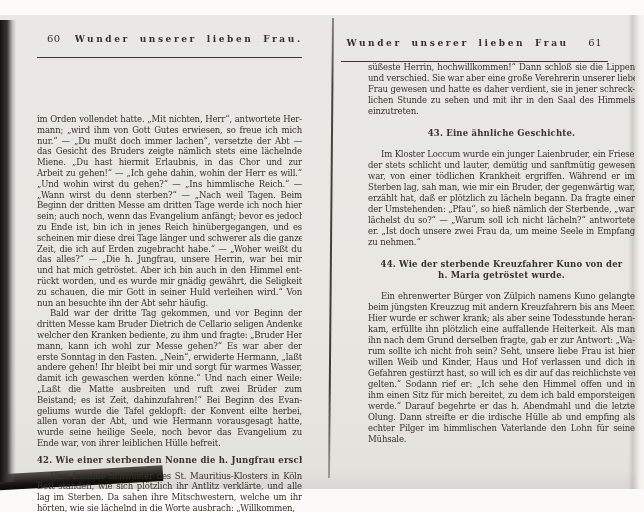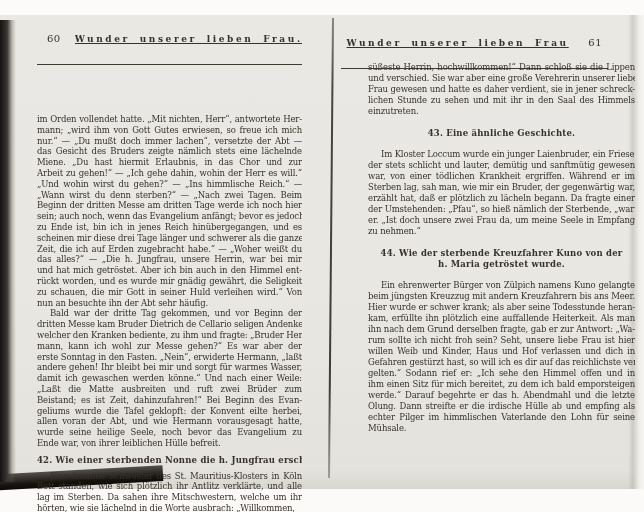--- a/index.html
+++ b/index.html
@@ -27,26 +27,26 @@
     background:linear-gradient(180deg,rgba(60,56,50,0.55),#4a453f 15%,#403b35 80%,rgba(60,56,50,0.4));
     transform:rotate(0.5deg);
   }
   .right-edge{
     position:absolute;left:628px;top:15px;width:16px;height:474px;
     background:linear-gradient(90deg,rgba(190,187,180,0) 0%,rgba(175,172,165,0.45) 30%,#efeeea 70%,#f7f6f3 100%);
   }
   .page{position:absolute;}
   .page-header{
     position:absolute;display:flex;align-items:center;
-    border-bottom:1.4px solid #3e3a32;padding-bottom:20px;
+    border-bottom:1.4px solid #3e3a32;padding-bottom:13px;
   }
   .page-num{font-size:10px;letter-spacing:0.5px;}
   .running-title{
     flex:1;text-align:center;font-size:9px;font-weight:600;
-    letter-spacing:2.6px;word-spacing:4px;white-space:nowrap;overflow:hidden;text-decoration:underline;
+    letter-spacing:2.6px;word-spacing:4px;white-space:nowrap;overflow:hidden;
   }
   .page-body{position:absolute;font-size:8.5px;letter-spacing:-0.15px;}
   .line{
     line-height:10.8px;height:10.8px;
     text-align:justify;text-align-last:justify;
     white-space:nowrap;overflow:hidden;
   }
   .body-right .line{line-height:11.0px;height:11.0px;}
   .line.last{text-align-last:left;}
   .line.indent{padding-left:13px;}
@@ -77,21 +77,21 @@
     </div>
     <div class="page-body body-left" style="left:37px;top:66px;width:265px;margin-top:48px;">
         <div class="block paragraph">
           <div class="line">im Orden vollendet hatte. „Mit nichten, Herr“, antwortete Her-</div>
           <div class="line">mann; „wird ihm von Gott Gutes erwiesen, so freue ich mich</div>
           <div class="line">nur.“ — „Du mußt doch immer lachen“, versetzte der Abt —</div>
           <div class="line">das Gesicht des Bruders zeigte nämlich stets eine lächelnde</div>
           <div class="line">Miene. „Du hast hiermit Erlaubnis, in das Chor und zur</div>
           <div class="line">Arbeit zu gehen!“ — „Ich gehe dahin, wohin der Herr es will.“</div>
           <div class="line">„Und wohin wirst du gehen?“ — „Ins himmlische Reich.“ —</div>
-          <div class="line">„Wann wirst du denn sterben?“ — „Nach zwei Tagen. Beim</div>
+          <div class="line">„Wann wirst du denn sterben?“ — „Nach weil Tagen. Beim</div>
           <div class="line">Beginn der dritten Messe am dritten Tage werde ich noch hier</div>
           <div class="line">sein; auch noch, wenn das Evangelium anfängt; bevor es jedoch</div>
           <div class="line">zu Ende ist, bin ich in jenes Reich hinübergegangen, und es</div>
           <div class="line">scheinen mir diese drei Tage länger und schwerer als die ganze</div>
           <div class="line">Zeit, die ich auf Erden zugebracht habe.“ — „Woher weißt du</div>
           <div class="line">das alles?“ — „Die h. Jungfrau, unsere Herrin, war bei mir</div>
           <div class="line">und hat mich getröstet. Aber ich bin auch in den Himmel ent-</div>
           <div class="line">rückt worden, und es wurde mir gnädig gewährt, die Seligkeit</div>
           <div class="line">zu schauen, die mir Gott in seiner Huld verleihen wird.“ Von</div>
           <div class="line last">nun an besuchte ihn der Abt sehr häufig.</div>
@@ -139,20 +139,21 @@
         <div class="block heading">
           <div class="line">43. Eine ähnliche Geschichte.</div>
         </div>
         <div class="block paragraph">
           <div class="line indent">Im Kloster Loccum wurde ein junger Laienbruder, ein Friese,</div>
           <div class="line">der stets schlicht und lauter, demütig und sanftmütig gewesen</div>
           <div class="line">war, von einer tödlichen Krankheit ergriffen.  Während er im</div>
           <div class="line">Sterben lag, sah man, wie mir ein Bruder, der gegenwärtig war,</div>
           <div class="line">erzählt hat, daß er plötzlich zu lächeln begann.  Da fragte einer</div>
           <div class="line">der Umstehenden: „Pfau“, so hieß nämlich der Sterbende, „warum</div>
+          <div class="line">lächelst du so?“ — „Warum soll ich nicht lächeln?“ antwortete</div>
           <div class="line">er. „Ist doch unsere zwei Frau da, um meine Seele in Empfang</div>
           <div class="line last">zu nehmen.“</div>
         </div>
         <div class="block heading">
           <div class="line">44. Wie der sterbende Kreuzfahrer Kuno von der</div>
           <div class="line">h. Maria getröstet wurde.</div>
         </div>
         <div class="block paragraph">
           <div class="line indent">Ein ehrenwerter Bürger von Zülpich namens Kuno gelangte</div>
           <div class="line">beim jüngsten Kreuzzug mit andern Kreuzfahrern bis ans Meer.</div>

